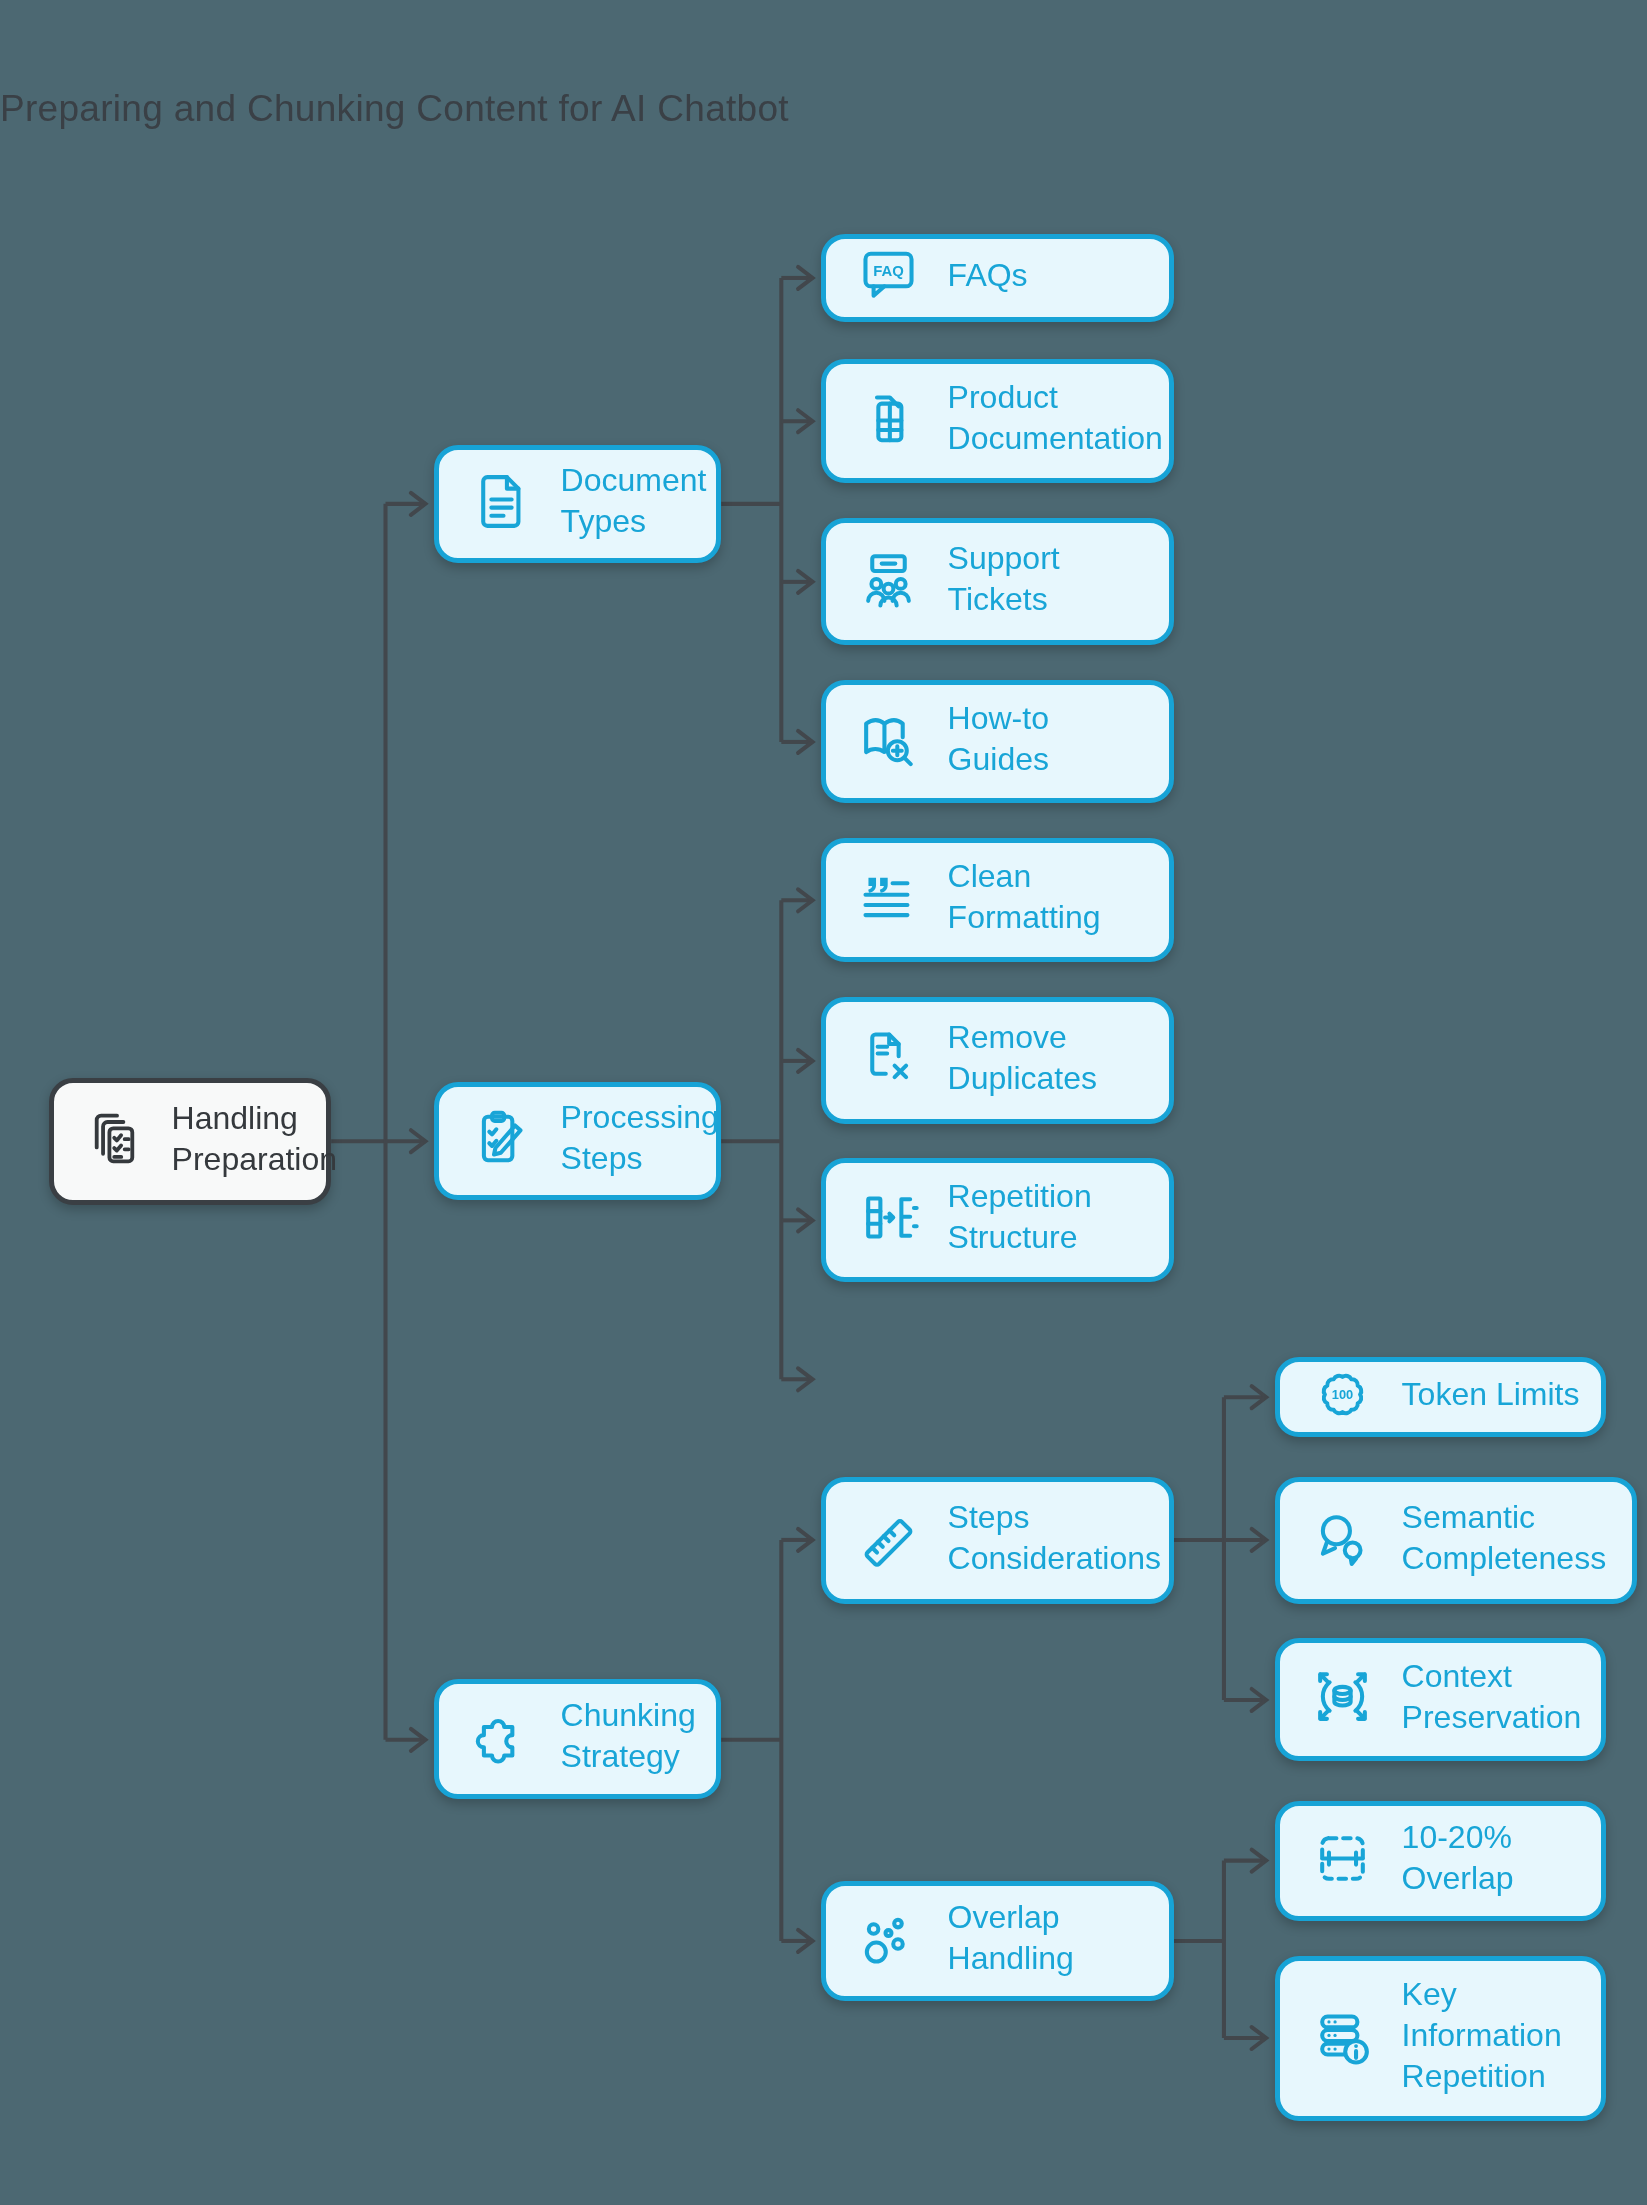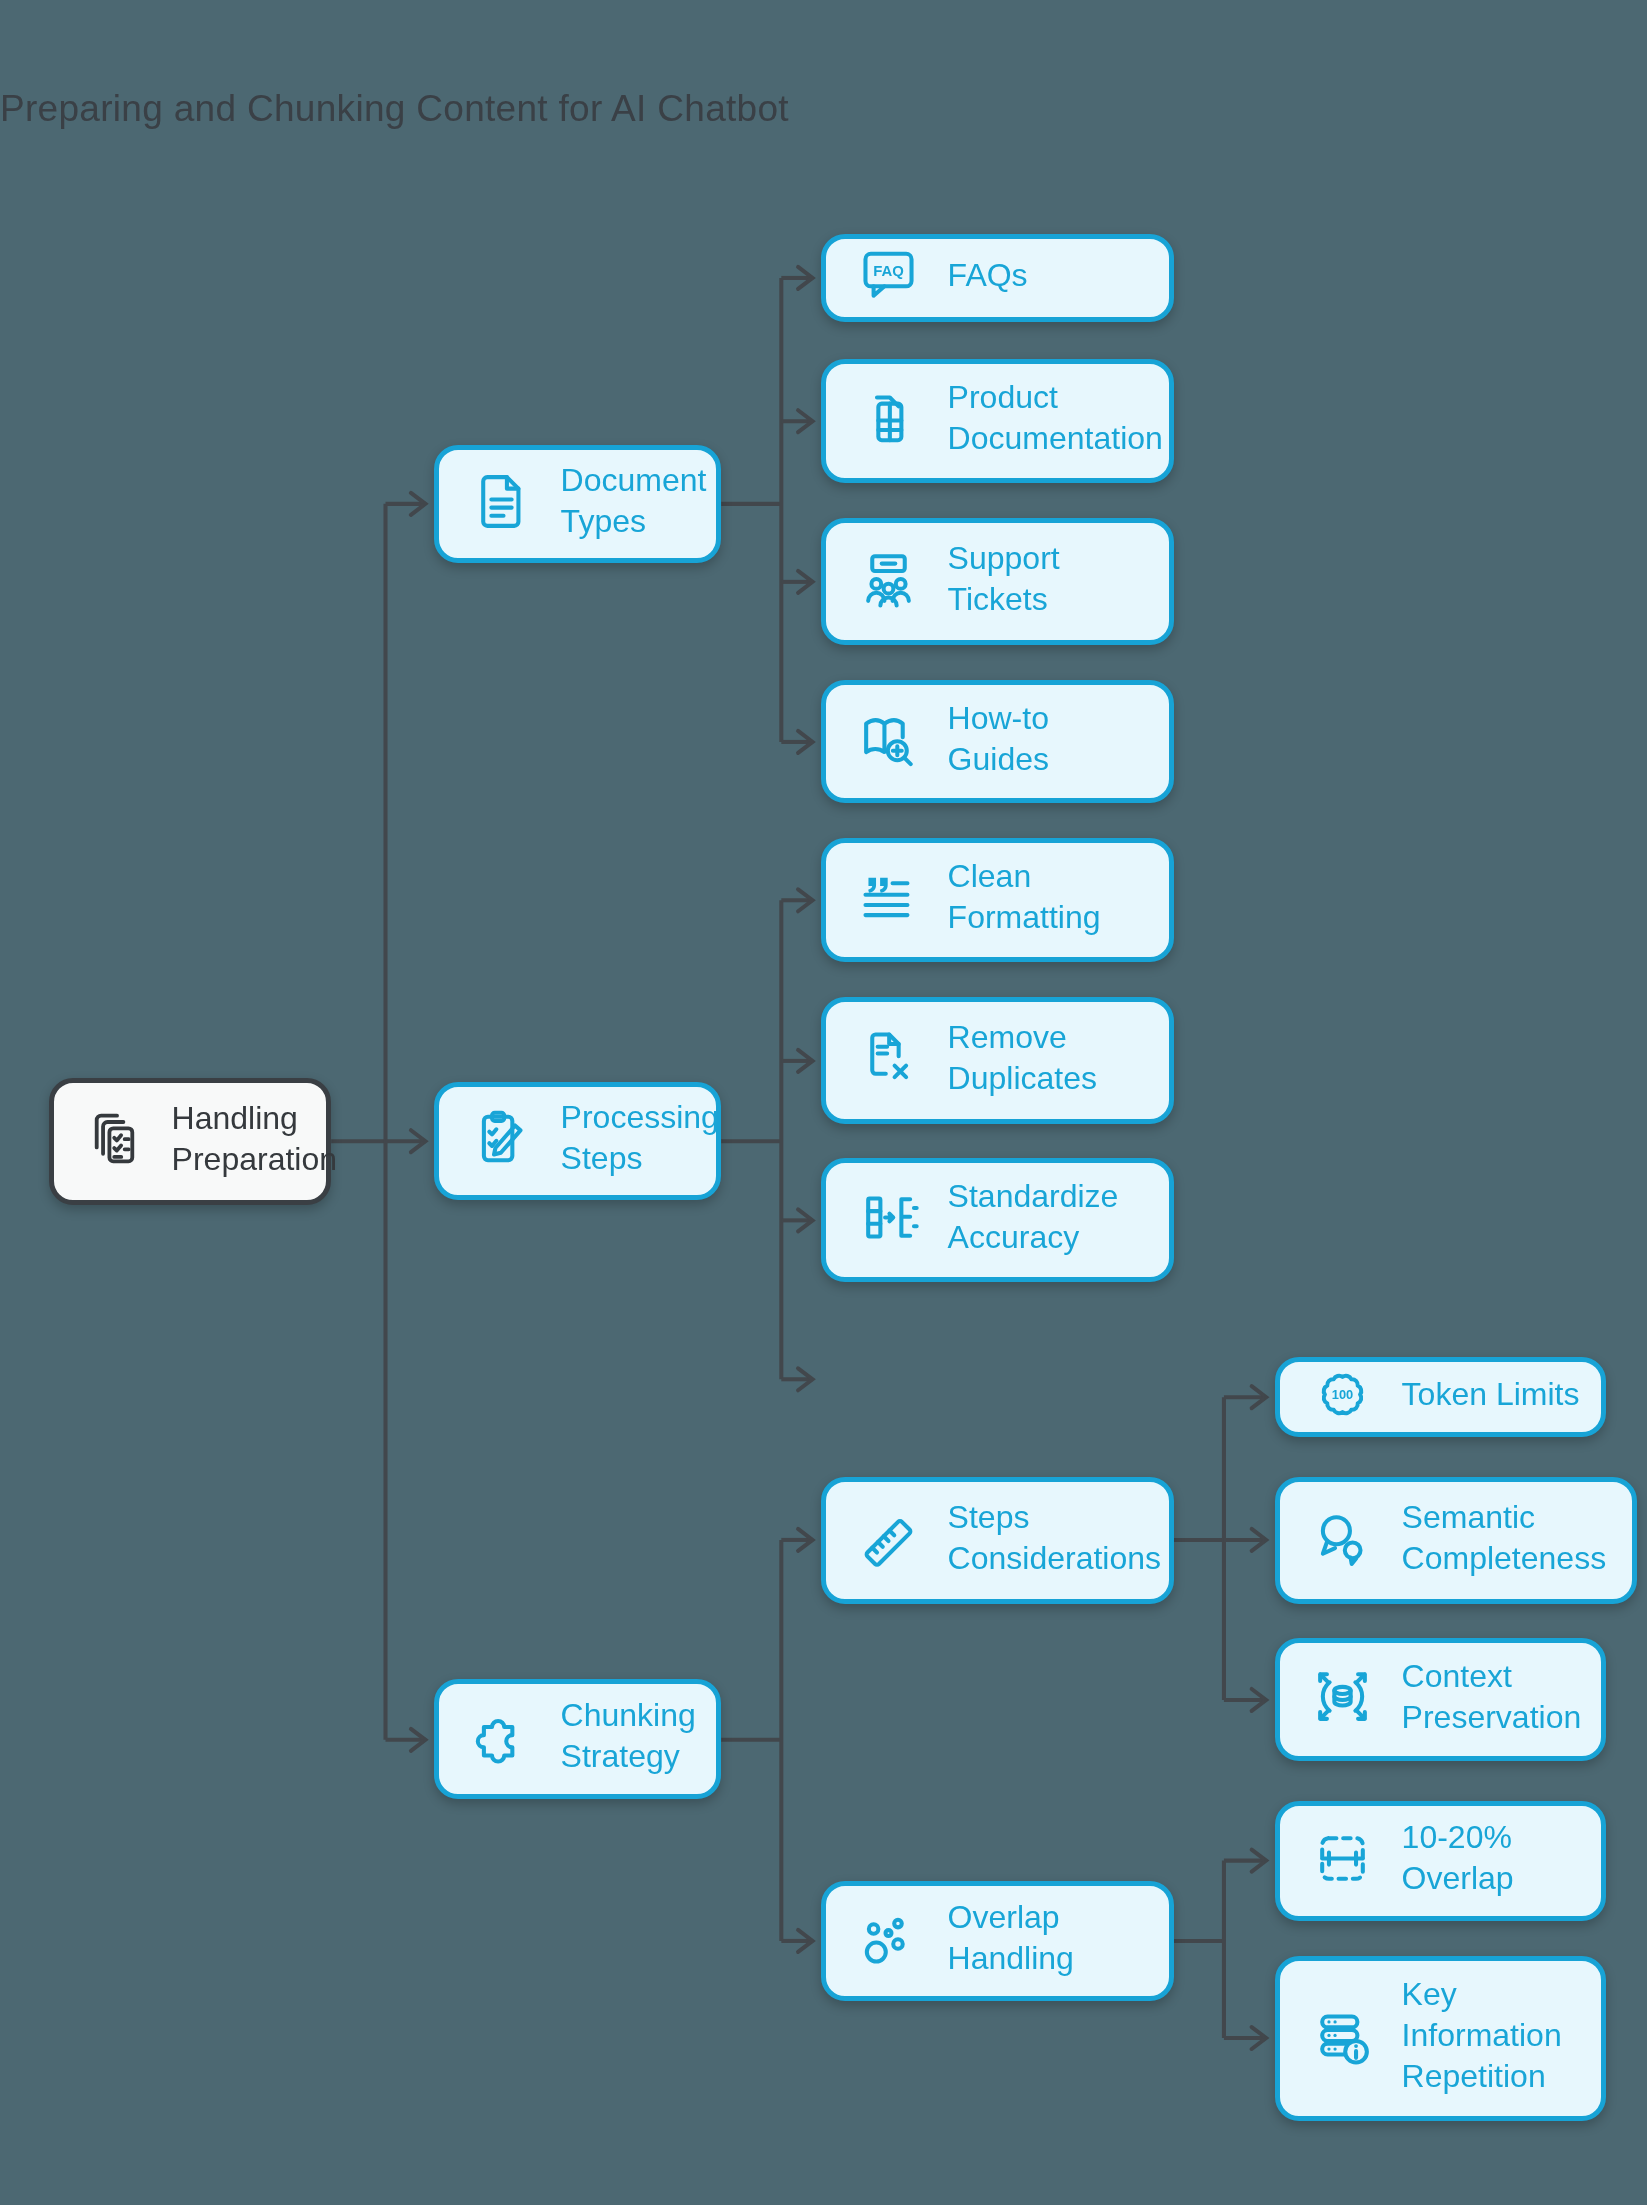--- a/index.html
+++ b/index.html
@@ -200,21 +200,21 @@
 
   <div class="node" style="left:821px;top:1158px;width:353px;height:124px">
     <span class="icon">
       <svg viewBox="0 0 48 48" class="ic">
         <rect x="9" y="10" width="9" height="28" rx="1"></rect>
         <path d="M9 19.3h9M9 28.6h9"></path>
         <path d="M21.5 24h6m0 0-2.8-2.8m2.8 2.8-2.8 2.8"></path>
         <path d="M33.5 10.5v27M33.5 10.5h6.5M33.5 23.5h6.5M33.5 37.5h6.5M42.8 17h2M42.8 30.5h2"></path>
       </svg>
     </span>
-    <span class="label">Standardize Accuracy</span>
+    <span class="label">Repetition Structure</span>
   </div>
 
 
   <div class="node" style="left:821px;top:1477px;width:353px;height:127px">
     <span class="icon">
       <svg viewBox="0 0 48 48" class="ic">
         <g transform="rotate(-45 24 28)">
           <rect x="6" y="22" width="36" height="12" rx="2"></rect>
           <path d="M13 22v5M19 22v5M25 22v5M31 22v5"></path>
         </g>

